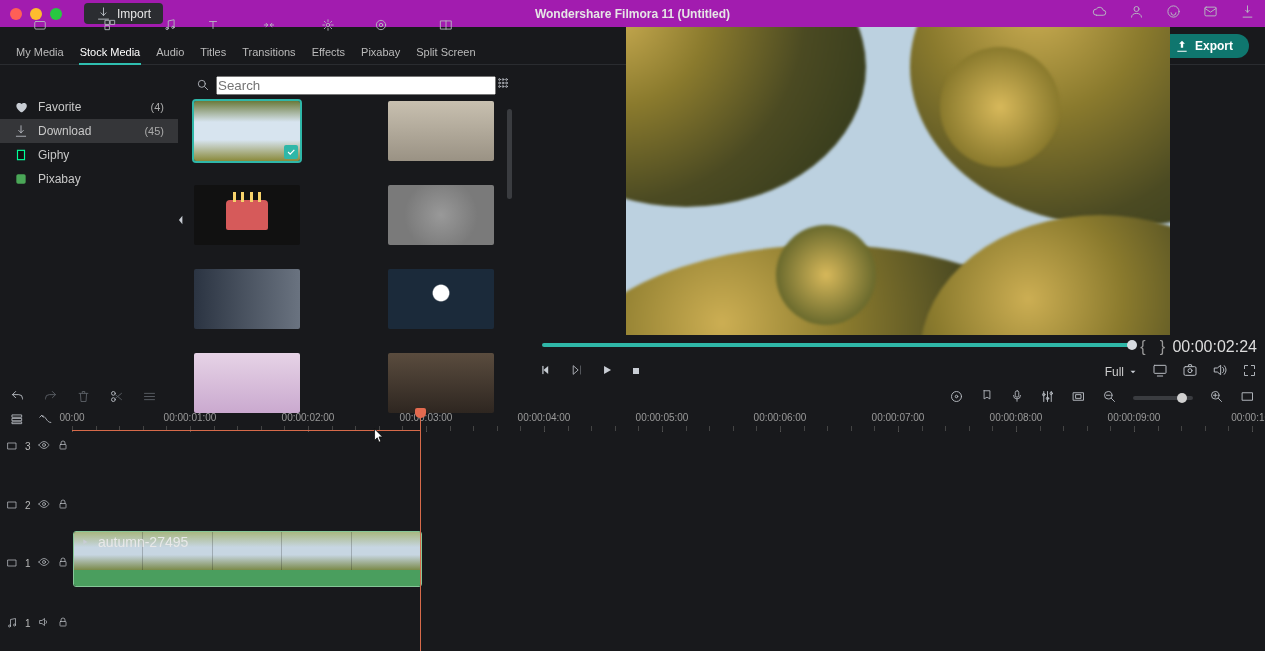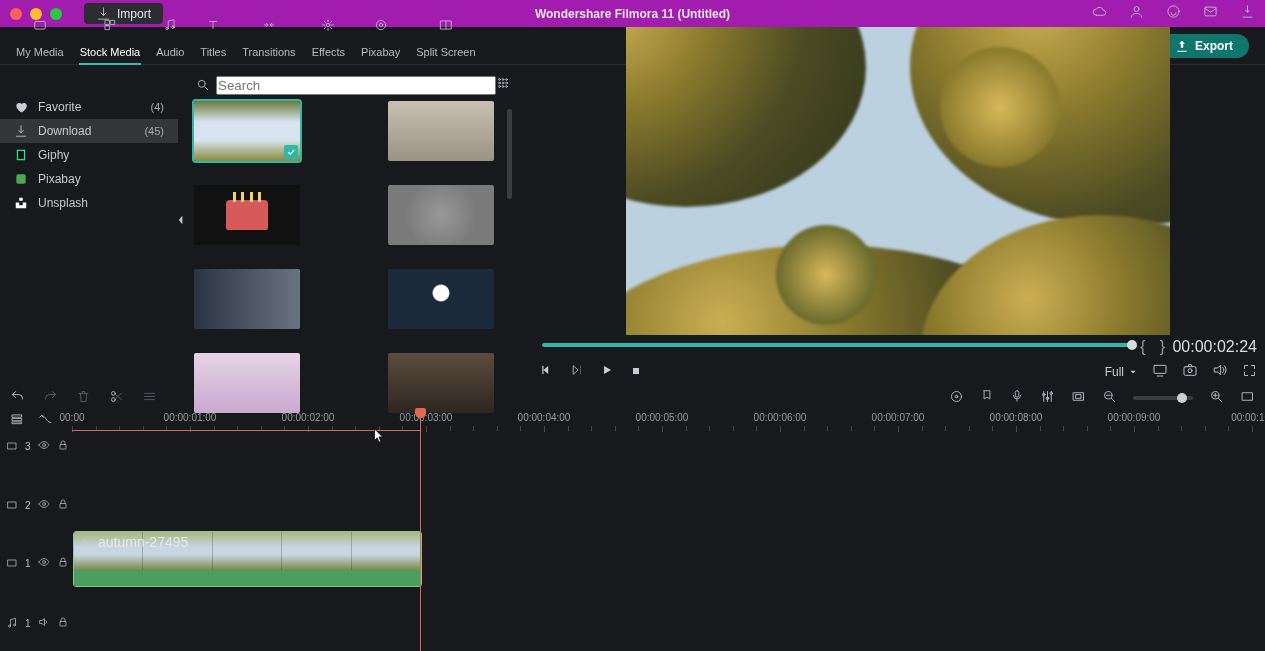--- a/index.html
+++ b/index.html
@@ -208,26 +208,20 @@
       <svg viewBox="0 0 24 24">
           <rect x="6" y="4" width="12" height="16" fill="#111" stroke="#0f9" stroke-width="2"></rect>
         </svg>
       <span>Giphy</span>
     </div>
     <div class="sb-item">
       <svg viewBox="0 0 24 24">
           <rect x="4" y="4" width="16" height="16" rx="3" fill="#4aa757"></rect>
         </svg>
       <span>Pixabay</span>
-    </div>
-    <div class="sb-item">
-      <svg viewBox="0 0 24 24">
-          <path fill="#fff" d="M9 3h6v5H9zM3 11h6v10H3zm12 0h6v10h-6zM9 16h6v5H9z"></path>
-        </svg>
-      <span>Unsplash</span>
     </div>
   </div>
 
   <div class="abs collapse-handle" style="left:176px; top:155px;">
     <svg class="fill-icon" viewBox="0 0 10 20" style="width:8px;height:14px;">
         <polygon points="7,4 2,10 7,16"></polygon>
       </svg>
   </div>
 
   <div class="abs" style="left:196px; top:10px; width:314px; height:20px; display:flex; align-items:center;">

